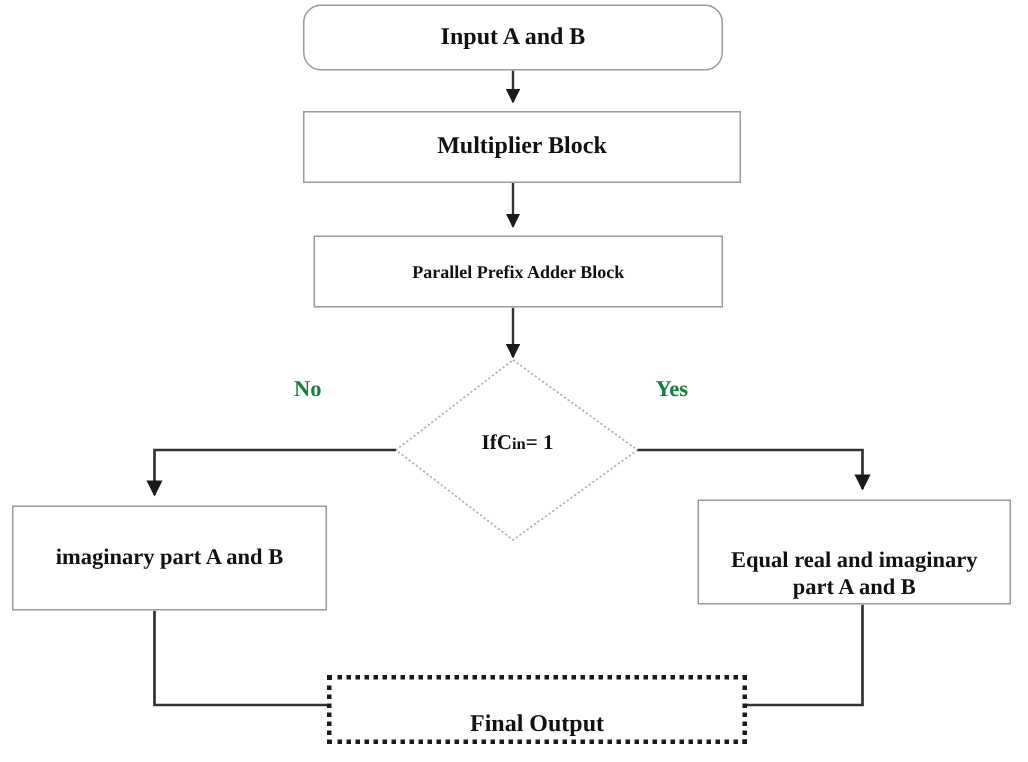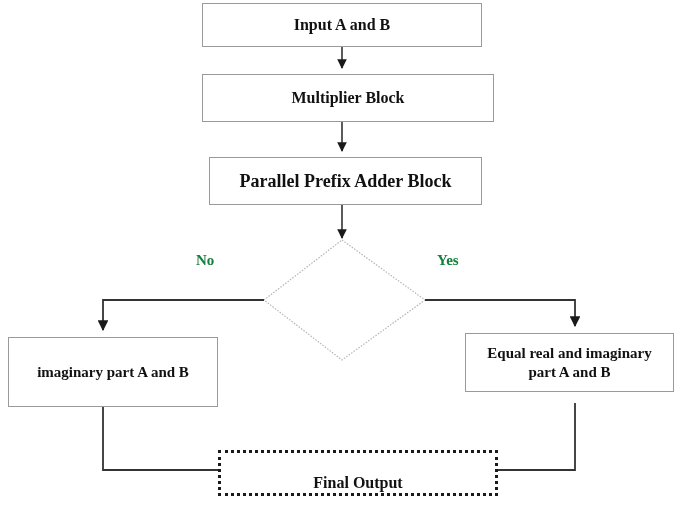--- a/index.html
+++ b/index.html
@@ -60,25 +60,25 @@
     vertical-align: -3px;
     letter-spacing: 0;
   }
   .branch-label {
     position: absolute;
     color: #15803d;
     font-weight: bold;
     font-size: 15px;
     white-space: nowrap;
   }
-  .t-input    { left: 202px; top: 3px;   width: 280px; height: 44px;  font-size: 16px; }
+  .t-input    { left: 202px; top: 3px;   width: 280px; height: 44px;  font-size: 16px; border-radius: 12px; }
   .t-mult     { left: 202px; top: 74px;  width: 292px; height: 48px;  font-size: 16px; }
-  .t-ppa      { left: 209px; top: 157px; width: 273px; height: 48px;  font-size: 18px; }
+  .t-ppa      { left: 209px; top: 157px; width: 273px; height: 48px;  font-size: 12px; }
   .t-unequal  { left: 8px;   top: 337px; width: 210px; height: 70px;  font-size: 15px; }
-  .t-equal    { left: 465px; top: 333px; width: 209px; height: 59px;  font-size: 15px; }
+  .t-equal    { left: 465px; top: 333px; width: 209px; height: 70px;  font-size: 15px; align-items: flex-end; }
   .t-final    { left: 218px; top: 450px; width: 280px; height: 46px;  font-size: 16px; align-items: flex-end; }
   .l-no       { left: 196px; top: 252px; }
   .l-yes      { left: 437px; top: 252px; }
   .d-label    { left: 300px; top: 286px; width: 90px; height: 20px; font-size: 14px; }
 </style>
 </head>
 <body>
 
 <div id="canvas">
 
@@ -127,20 +127,26 @@
   </div>
 
   <div class="node rect t-mult">
     <span>Multiplier Block</span>
   </div>
 
   <div class="node rect t-ppa">
     <span>Parallel Prefix Adder Block</span>
   </div>
 
+  <div class="diamond-label d-label">
+    <span>If </span>
+      <span>C</span>
+      <span class="cin-sub">in</span>
+      <span> = 1</span>
+  </div>
 
   <div class="branch-label l-no">No</div>
   <div class="branch-label l-yes">Yes</div>
 
   <div class="node rect t-unequal">
     <span>
       <span>imaginary part A and B</span>
     </span>
   </div>
 

